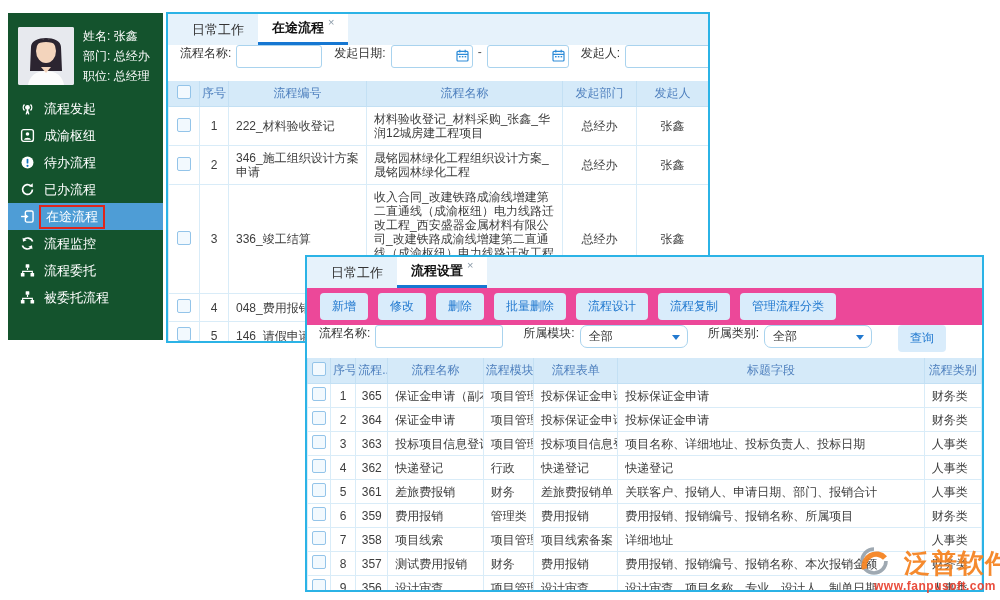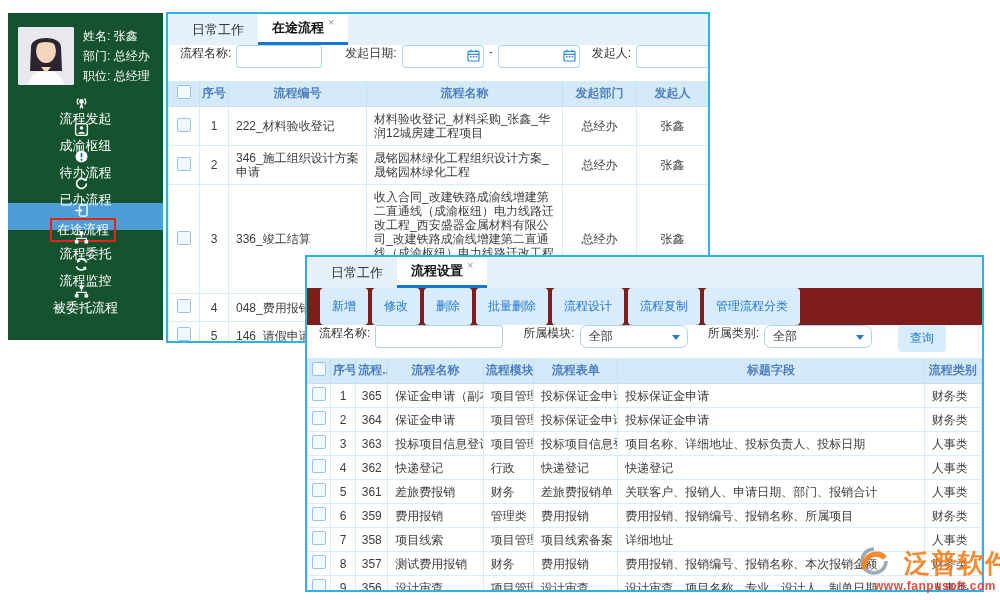--- a/index.html
+++ b/index.html
@@ -5,21 +5,21 @@
   html,body{margin:0;padding:0;background:#fff;}
   body{font-family:"Liberation Sans","DejaVu Sans",sans-serif;color:#333;}
   .canvas{position:relative;width:1000px;height:600px;background:#fff;overflow:hidden;}
 
   
   .sidebar{position:absolute;left:8px;top:13px;width:155px;height:327px;background:#14532d;color:#fff;overflow:hidden;}
   .profile{display:flex;gap:9px;padding:14px 8px 10px 10px;}
   .avatar{width:56px;height:58px;background:#e9e9ee;border-radius:2px;flex:0 0 auto;overflow:hidden;}
   .profile-lines{display:flex;flex-direction:column;justify-content:space-between;padding:2px 0;font-size:12px;line-height:14px;}
   .section-header{display:flex;align-items:center;justify-content:space-between;height:30px;padding:0 10px 0 12px;border-top:1px solid rgba(255,255,255,.35);font-size:13px;font-weight:bold;}
-  .menu-item{display:flex;align-items:center;height:27px;padding-left:0;font-size:13px;cursor:pointer;flex-direction:column;}
+  .menu-item{display:flex;align-items:center;height:27px;padding-left:12px;font-size:13px;cursor:pointer;}
   .menu-item .mi{width:15px;height:15px;margin-right:9px;flex:0 0 auto;}
   .menu-item.active{background:#4E9DD6;}
   .red-box{display:inline-block;border:2px solid #E0251B;padding:1px 5px;margin-left:-5px;}
 
   
   .win{position:absolute;background:#fff;border:2px solid #2BB3E6;overflow:hidden;}
   .win-back{left:166px;top:12px;width:540px;height:327px;z-index:1;}
   .win-front{left:305px;top:255px;width:675px;height:333px;z-index:5;}
   .tabbar{display:flex;align-items:stretch;height:31px;background:#E6F2FB;padding-left:10px;}
   .tab{display:flex;align-items:center;padding:0 14px;font-size:13px;color:#333;cursor:pointer;}
@@ -28,27 +28,27 @@
 
   .filterrow{display:flex;align-items:flex-start;padding:0 12px;font-size:12px;color:#333;background:#fff;}
   .win-back .filterrow{height:36px;}
   .win-front .filterrow{height:33px;}
   .flabel{margin-right:5px;white-space:nowrap;}
   .tinput{height:23px;border:1px solid #A9D3EE;border-radius:3px;background:#fff;box-sizing:border-box;}
   .dateinput{position:relative;width:82px;}
   .dateinput .cal{position:absolute;right:4px;top:4px;}
   .dash{margin:0 5px;color:#555;}
 
-  .toolbar{display:flex;gap:4px;height:37px;padding:0 13px;background:#7f1d1d;}
+  .toolbar{display:flex;align-items:center;gap:10px;height:37px;padding:0 13px;background:#ec4899;}
   .btn{background:#D9ECFB;color:#2279CF;font-size:12px;padding:5px 12px;border-radius:4px;border:none;cursor:pointer;white-space:nowrap;font-family:inherit;}
   .select{position:relative;display:flex;align-items:center;width:108px;height:23px;border:1px solid #A9D3EE;border-radius:7px;padding-left:8px;box-sizing:border-box;background:#fff;cursor:pointer;font-size:12px;}
   .caret{position:absolute;right:7px;top:9px;width:0;height:0;border-left:4px solid transparent;border-right:4px solid transparent;border-top:5px solid #2279CF;}
 
   table{border-collapse:collapse;table-layout:fixed;width:100%;font-size:12px;}
-  th{background:#D5EAF9;color:#4F80BE;font-weight:bold;border:1px solid #C3E0F4;border-top:none;padding:4px 4px;white-space:nowrap;overflow:hidden;margin-left:43px;}
+  th{background:#D5EAF9;color:#4F80BE;font-weight:normal;border:1px solid #C3E0F4;border-top:none;padding:4px 4px;white-space:nowrap;overflow:hidden;margin-left:43px;}
   td{border:1px solid #D9ECF8;padding:4px 7px;line-height:14px;vertical-align:middle;color:#3d3d3d;word-break:break-all;overflow:hidden;}
   td.ctr,th.ctr{text-align:center;padding-left:2px;padding-right:2px;}
   .cb{display:inline-block;width:12px;height:12px;border:1px solid #93C4E9;border-radius:2px;background:#F2F9FE;cursor:pointer;}
   .win-back td{padding-top:5px;padding-bottom:5px;}
   .win-front td{padding-top:3px;padding-bottom:3px;white-space:nowrap;}
 
   
   .watermark{position:absolute;left:858px;top:545px;z-index:9;opacity:.93;display:flex;flex-direction:column;align-items:center;}
   .wm-row{display:flex;align-items:center;gap:14px;}
   .wm-brand{font-size:26px;font-weight:bold;color:#F5821F;letter-spacing:1px;white-space:nowrap;}
@@ -131,45 +131,45 @@
             </g>
           </svg>
       </span>
       <span class="red-box">
         <span>在途流程</span>
       </span>
     </div>
     <div class="menu-item">
       <span class="mi">
         <svg width="15" height="15" viewBox="0 0 14 14">
+            <g stroke="#fff" stroke-width="1.5" fill="none">
+              <path d="M11.8 5.2a5 5 0 0 0-8.6-1.4 M2.2 8.8a5 5 0 0 0 8.6 1.4"></path>
+            </g>
+            <path d="M2.4 1.6 L2.8 5.4 L6.2 4 Z" fill="#fff"></path>
+            <path d="M11.6 12.4 L11.2 8.6 L7.8 10 Z" fill="#fff"></path>
+          </svg>
+      </span>
+      <span>流程监控</span>
+    </div>
+    <div class="menu-item">
+      <span class="mi">
+        <svg width="15" height="15" viewBox="0 0 14 14">
             <g fill="#fff">
               <rect x="5.3" y="1.2" width="3.4" height="3.2" rx="0.5"></rect>
               <rect x="0.8" y="9.4" width="3.4" height="3.2" rx="0.5"></rect>
               <rect x="9.8" y="9.4" width="3.4" height="3.2" rx="0.5"></rect>
             </g>
             <path d="M7 4.4v2.2 M2.5 9.4V7.8h9v1.6" stroke="#fff" stroke-width="1.1" fill="none"></path>
           </svg>
       </span>
       <span>流程委托</span>
     </div>
     <div class="menu-item">
       <span class="mi">
         <svg width="15" height="15" viewBox="0 0 14 14">
-            <g stroke="#fff" stroke-width="1.5" fill="none">
-              <path d="M11.8 5.2a5 5 0 0 0-8.6-1.4 M2.2 8.8a5 5 0 0 0 8.6 1.4"></path>
-            </g>
-            <path d="M2.4 1.6 L2.8 5.4 L6.2 4 Z" fill="#fff"></path>
-            <path d="M11.6 12.4 L11.2 8.6 L7.8 10 Z" fill="#fff"></path>
-          </svg>
-      </span>
-      <span>流程监控</span>
-    </div>
-    <div class="menu-item">
-      <span class="mi">
-        <svg width="15" height="15" viewBox="0 0 14 14">
             <g fill="#fff">
               <rect x="5.3" y="1.2" width="3.4" height="3.2" rx="0.5"></rect>
               <rect x="0.8" y="9.4" width="3.4" height="3.2" rx="0.5"></rect>
               <rect x="9.8" y="9.4" width="3.4" height="3.2" rx="0.5"></rect>
             </g>
             <path d="M7 4.4v2.2 M2.5 9.4V7.8h9v1.6" stroke="#fff" stroke-width="1.1" fill="none"></path>
           </svg>
       </span>
       <span>被委托流程</span>
     </div>
@@ -182,21 +182,21 @@
       </div>
       <div class="tab active">
         <span>在途流程</span>
         <span class="x">×</span>
       </div>
     </div>
 
     <div class="filterrow">
       <span class="flabel">流程名称:</span>
       <input class="tinput" style="width: 86px;">
-      <span class="flabel" style="margin-left:23px">发起日期:</span>
+      <span class="flabel" style="margin-left:12px">发起日期:</span>
       <span class="dateinput">
         <input class="tinput" style="width: 82px;">
         <span class="cal">
           <svg width="13" height="13" viewBox="0 0 13 13">
               <g stroke="#2E8CD8" stroke-width="1.2" fill="none">
                 <rect x="1" y="2.4" width="11" height="9.6" rx="1"></rect>
                 <path d="M1 5.4h11 M3.8 0.8v2.8 M9.2 0.8v2.8"></path>
               </g>
               <g fill="#2E8CD8">
                 <rect x="3" y="7" width="1.6" height="1.4"></rect>

